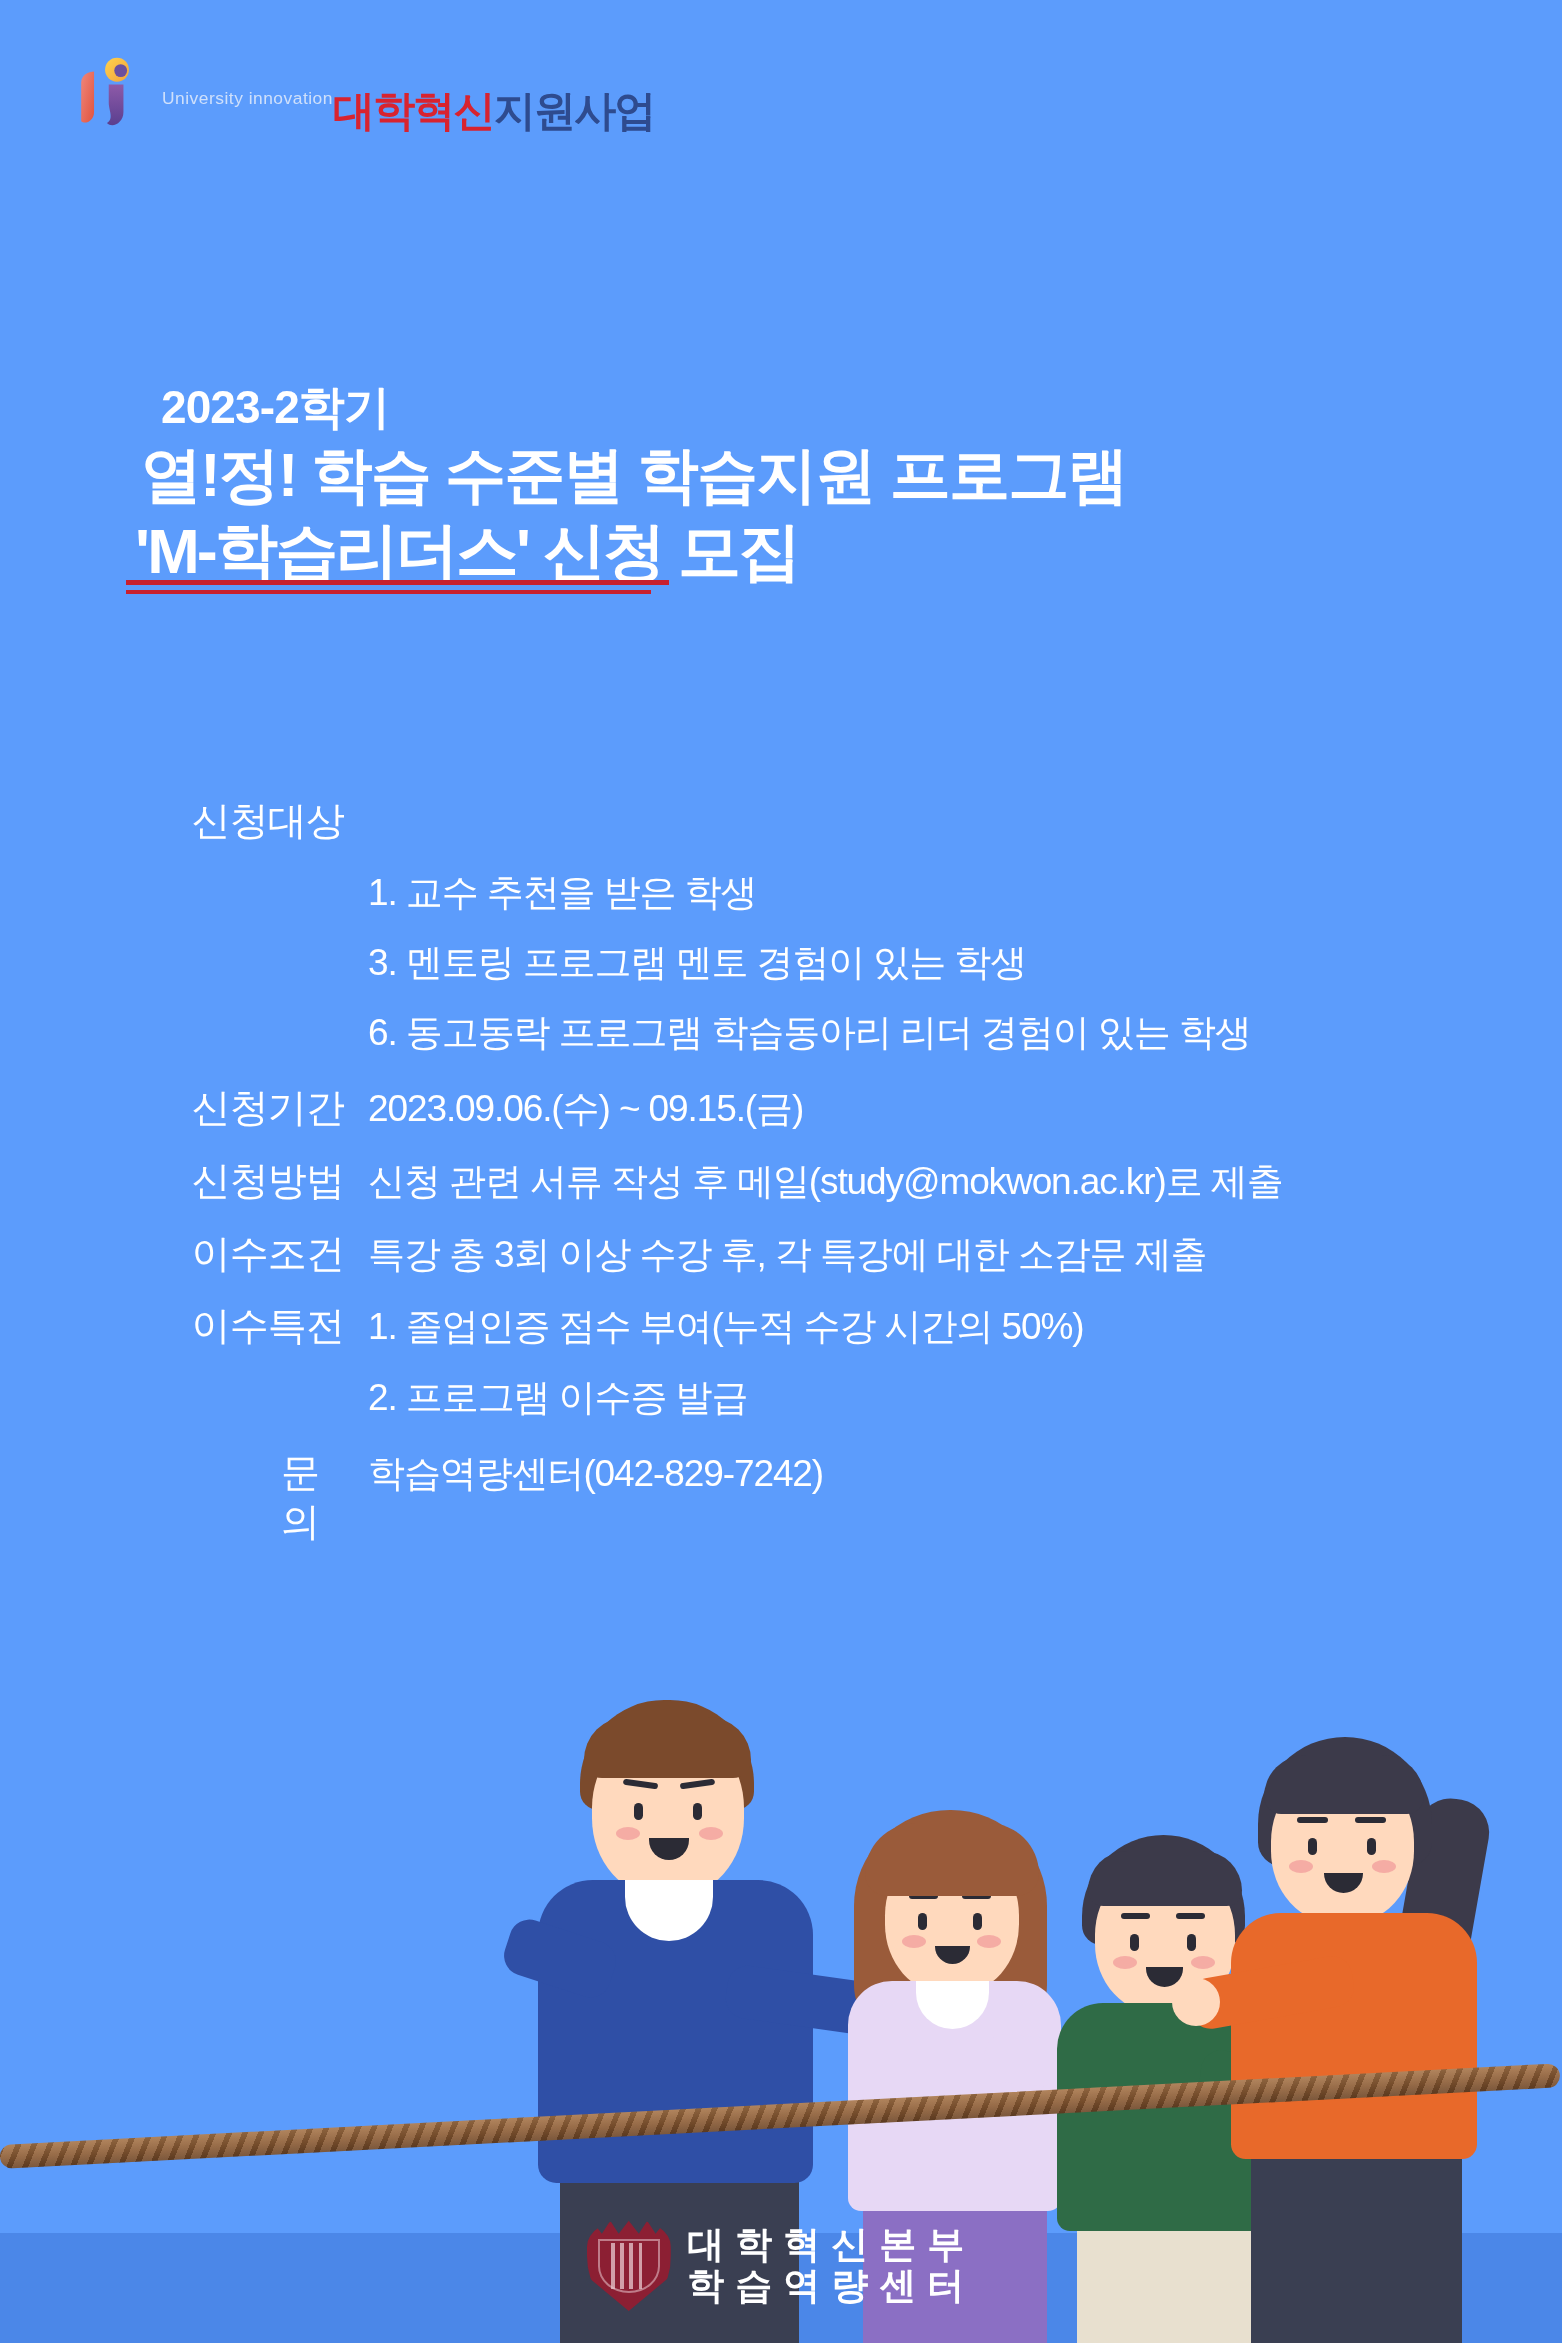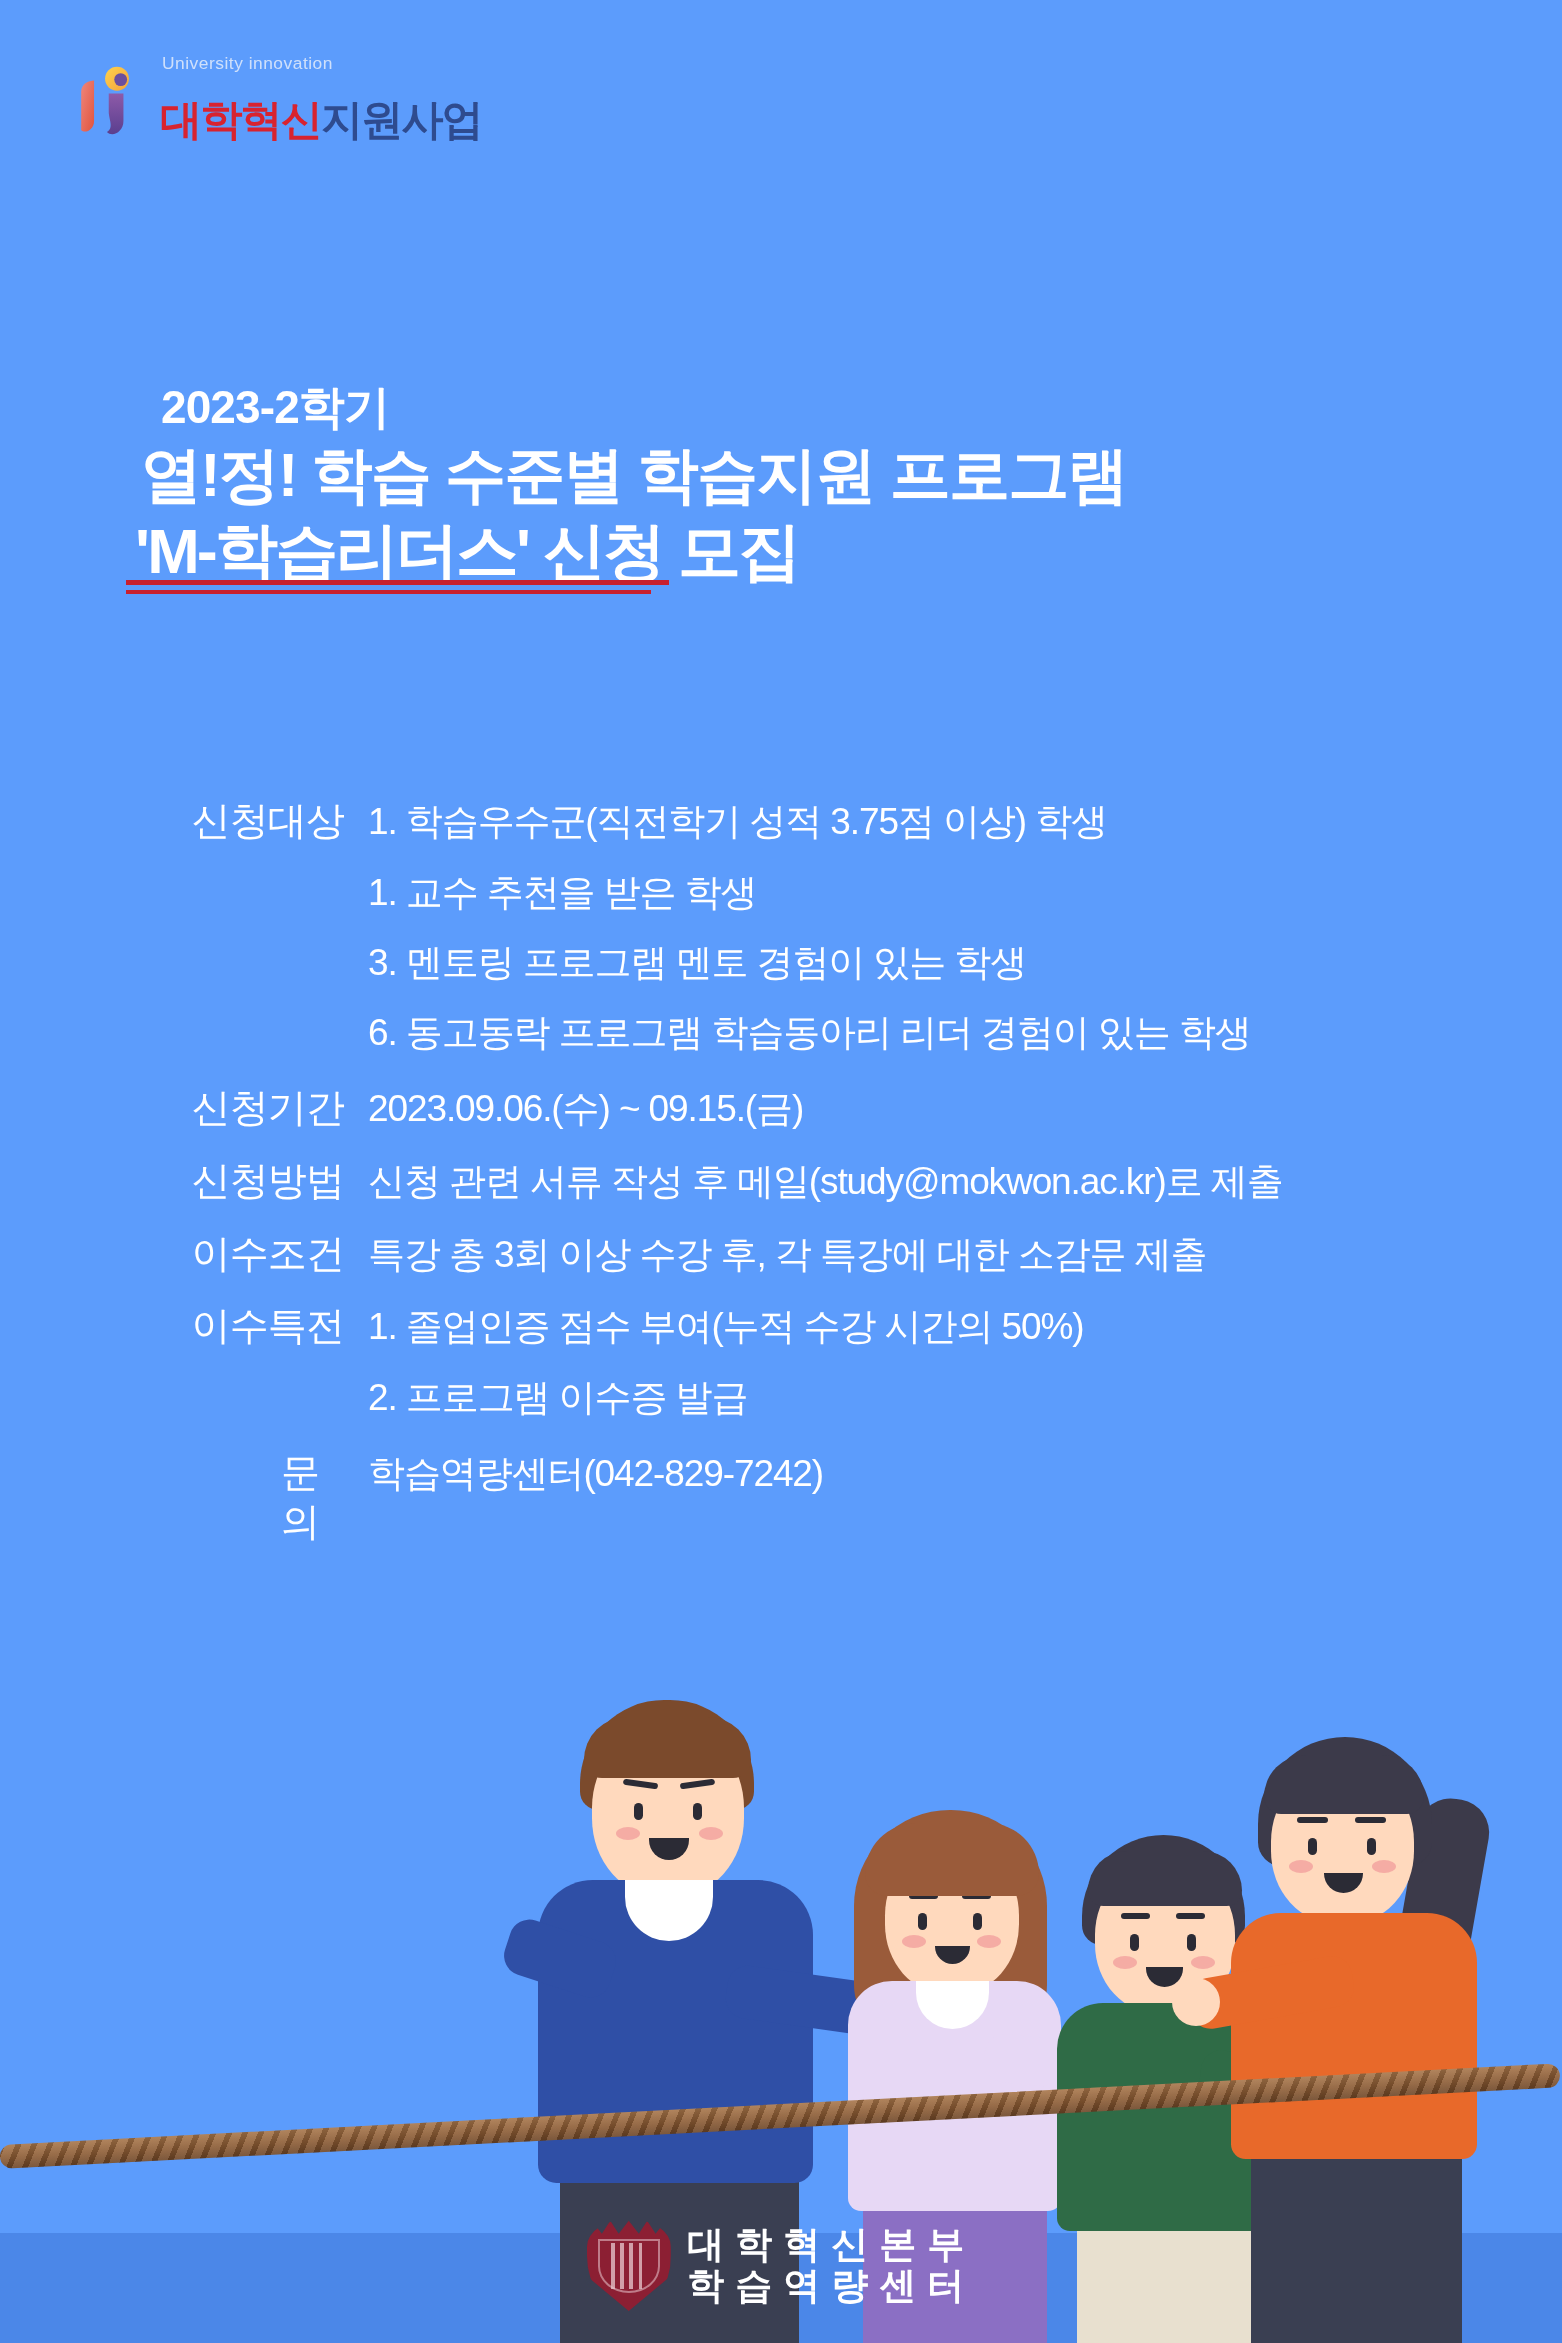--- a/index.html
+++ b/index.html
@@ -7,21 +7,21 @@
     width:1562px;height:2344px;
     background:#5c9cfc;
     font-family:"Liberation Sans","DejaVu Sans",sans-serif;
     overflow:hidden;position:relative;
   }
   .poster{position:relative;width:1562px;height:2344px;background:#5c9cfc;overflow:hidden;}
 
   
   .logo{position:absolute;left:72px;top:55px;display:flex;align-items:flex-end;gap:9.2px;}
   .logo-mark{position:relative;width:79px;height:79px;flex:none;}
-  .logo-text{display:flex;flex-direction:column;margin-bottom:1.8px;gap:24px;}
+  .logo-text{display:flex;flex-direction:row;margin-bottom:1.8px;}
   .logo-en{font-size:17.4px;color:#cfe0fb;letter-spacing:0.5px;line-height:1;margin-bottom:2.8px;margin-left:1.8px;}
   .logo-kr{font-size:42px;font-weight:bold;line-height:1;letter-spacing:-1.8px;white-space:nowrap;}
   .logo-kr .red{color:#d8232f;}
   .logo-kr .blue{color:#2e4b8f;}
 
   
   .title-wrap{position:absolute;left:161px;top:381px;}
   .sem{font-size:46px;font-weight:bold;color:#ffffff;letter-spacing:-0.9px;line-height:1.15;margin-bottom:5.5px;}
   .head1{font-size:61px;font-weight:bold;color:#ffffff;letter-spacing:-1.8px;line-height:1.2;white-space:nowrap;margin-left:-20px;}
   .head2-box{position:relative;display:inline-block;margin-left:-26px;margin-top:1.8px;}
@@ -158,21 +158,20 @@
       <div class="head2">'M-학습리더스' 신청 모집</div>
       <div class="underline"></div>
       <div class="underline second"></div>
     </div>
   </div>
 
   <div class="info">
 
     <div class="row tight">
       <div class="label">신청대상</div>
-      <div class="value">1. 학습우수군(직전학기 성적 3.75점 이상) 학생</div>
     </div>
     <div class="sublist">1. 교수 추천을 받은 학생</div>
     <div class="sublist">3. 멘토링 프로그램 멘토 경험이 있는 학생</div>
     <div class="sublist" style="margin-bottom:27.5px;">6. 동고동락 프로그램 학습동아리 리더 경험이 있는 학생</div>
 
     <div class="row">
       <div class="label">신청기간</div>
       <div class="value">2023.09.06.(수) ~ 09.15.(금)</div>
     </div>
 

